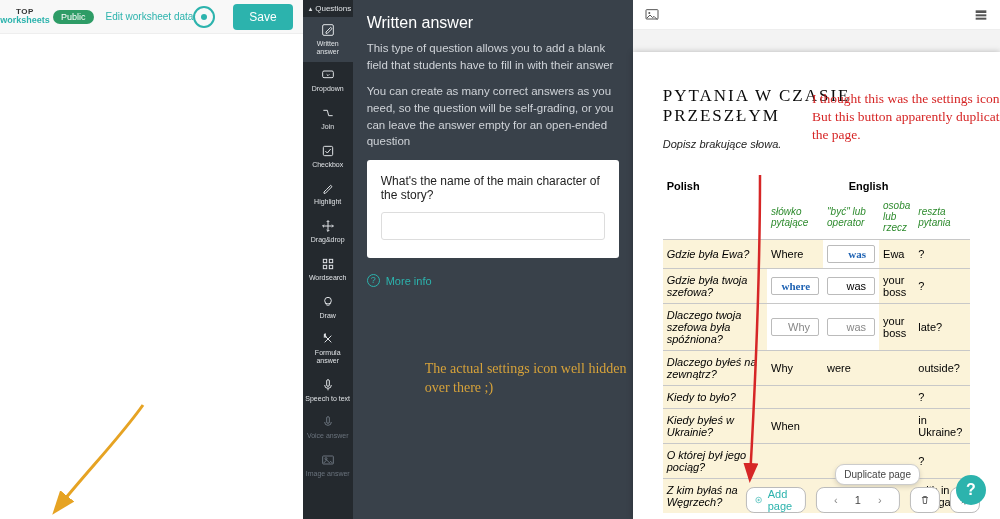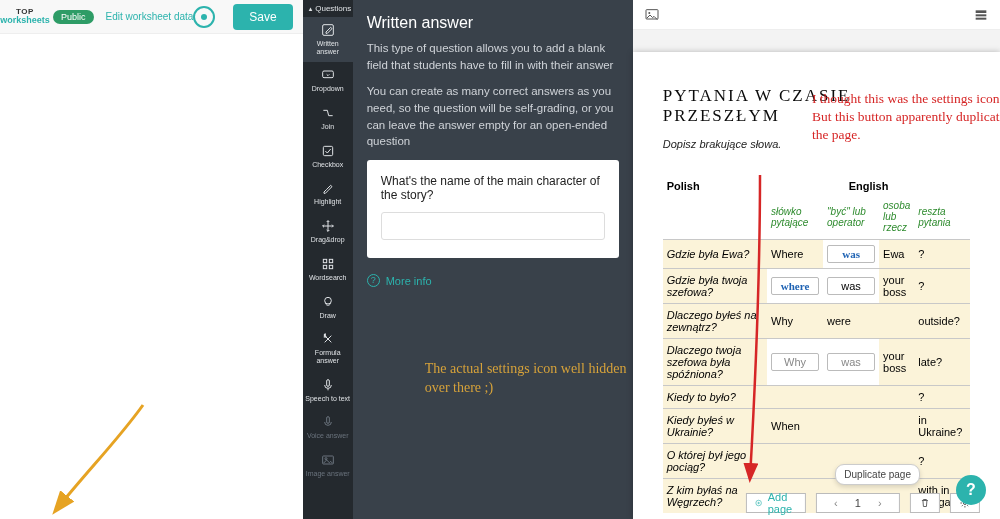--- a/index.html
+++ b/index.html
@@ -55,26 +55,26 @@
   .page h1 { font-family: "Segoe Script","Comic Sans MS", cursive; font-weight:400; letter-spacing:2px; font-size:17px; color:#0a0a0a; text-transform:uppercase; margin-bottom:12px;}
   .page .sub { font-size:11px; font-style:italic; color:#222; margin-bottom:26px; }
   .tbl { width:100%; border-collapse:collapse; font-size:11px; }
   .tbl th { text-align:left; font-weight:700; padding:4px 4px; }
   .tbl th.eng { text-align:center; font-weight:700; font-style:normal; color:#000; }
   .tbl .grn th { font-style:italic; font-weight:400; color:#2e8b2e; font-size:10px; padding-bottom:6px;}
   .tbl td { border-top:1px solid #c8c8c8; padding:5px 4px; }
   .tbl tr.row td:first-child { font-style:italic; background:#fbf3d9; }
   .tbl tr.row td { background:#fbf3d9; }
   .cell-blank { background:#fff !important; }
-  .inp { display:inline-block; border:1px solid #bbb; border-radius:2px; background:#fff; padding:2px 8px; font-size:11px; min-width:48px; text-align:center;}
+  .inp { display:inline-block; border:1px solid #bbb; border-radius:2px; background:#fff; padding:2px 8px; font-size:11px; min-width:48px; text-align:right;}
   .inp.blue { color:#1e62b3; font-family:"Comic Sans MS",cursive; font-weight:700; }
   .inp.grey { color:#888; }
 
   .page-toolbar { position:absolute; bottom:6px; left:50%; transform:translateX(-30%); display:flex; gap:10px; align-items:center; }
-  .pt-btn { border:1px solid #bbb; border-radius:0; background:#fff; height:20px; display:flex; align-items:center; justify-content:center; padding:0 8px; font-size:11px; cursor:pointer; color:#444;}
+  .pt-btn { border:1px solid #bbb; border-radius:8px; background:#fff; height:26px; display:flex; align-items:center; justify-content:center; padding:0 8px; font-size:11px; cursor:pointer; color:#444;}
   .pt-add { color:#2cb3ad; display:flex; gap:5px; align-items:center;}
   .pt-pager { display:flex; align-items:center; gap:0; }
   .pt-pager span { padding:0 8px; font-size:11px;}
   .pt-pager .arrow { width:22px; text-align:center; color:#888;}
   .pt-gear { width:30px; }
   .tooltip { position:absolute; right:80px; bottom:34px; background:#fff; color:#444; border:1px solid #ccc; border-radius:9px; font-size:10px; padding:4px 8px; box-shadow:0 2px 5px rgba(0,0,0,.15);}
 
   .anno-red { position:absolute; left:768px; top:90px; width:200px; color:#d62626; font-family:"Comic Sans MS","Segoe Script",cursive; font-size:13.5px; line-height:1.35; z-index:20;margin-left:44px;}
   .help-fab { position:absolute; right:14px; bottom:14px; width:30px; height:30px; border-radius:50%; background:#2cb3ad; color:#fff; font-weight:700; font-size:16px; display:flex; align-items:center; justify-content:center; z-index:30;}
 
@@ -257,32 +257,32 @@
                   <td>?</td>
                 </tr>
                 <tr class="row">
                   <td>Gdzie była twoja szefowa?</td>
                   <td class="cell-blank"><span class="inp blue">where</span></td>
                   <td class="cell-blank"><span class="inp">was</span></td>
                   <td>your boss</td>
                   <td>?</td>
                 </tr>
                 <tr class="row">
-                  <td>Dlaczego byłeś na zewnątrz?</td>
-                  <td>Why</td>
-                  <td>were</td>
-                  <td></td>
-                  <td>outside?</td>
-                </tr>
-                <tr class="row">
                   <td>Dlaczego twoja szefowa była spóźniona?</td>
                   <td class="cell-blank"><span class="inp grey">Why</span></td>
                   <td class="cell-blank"><span class="inp grey">was</span></td>
                   <td>your boss</td>
                   <td>late?</td>
+                </tr>
+                <tr class="row">
+                  <td>Dlaczego byłeś na zewnątrz?</td>
+                  <td>Why</td>
+                  <td>were</td>
+                  <td></td>
+                  <td>outside?</td>
                 </tr>
                 <tr class="row">
                   <td>Kiedy to było?</td>
                   <td></td>
                   <td></td>
                   <td></td>
                   <td>?</td>
                 </tr>
                 <tr class="row">
                   <td>Kiedy byłeś w Ukrainie?</td>

